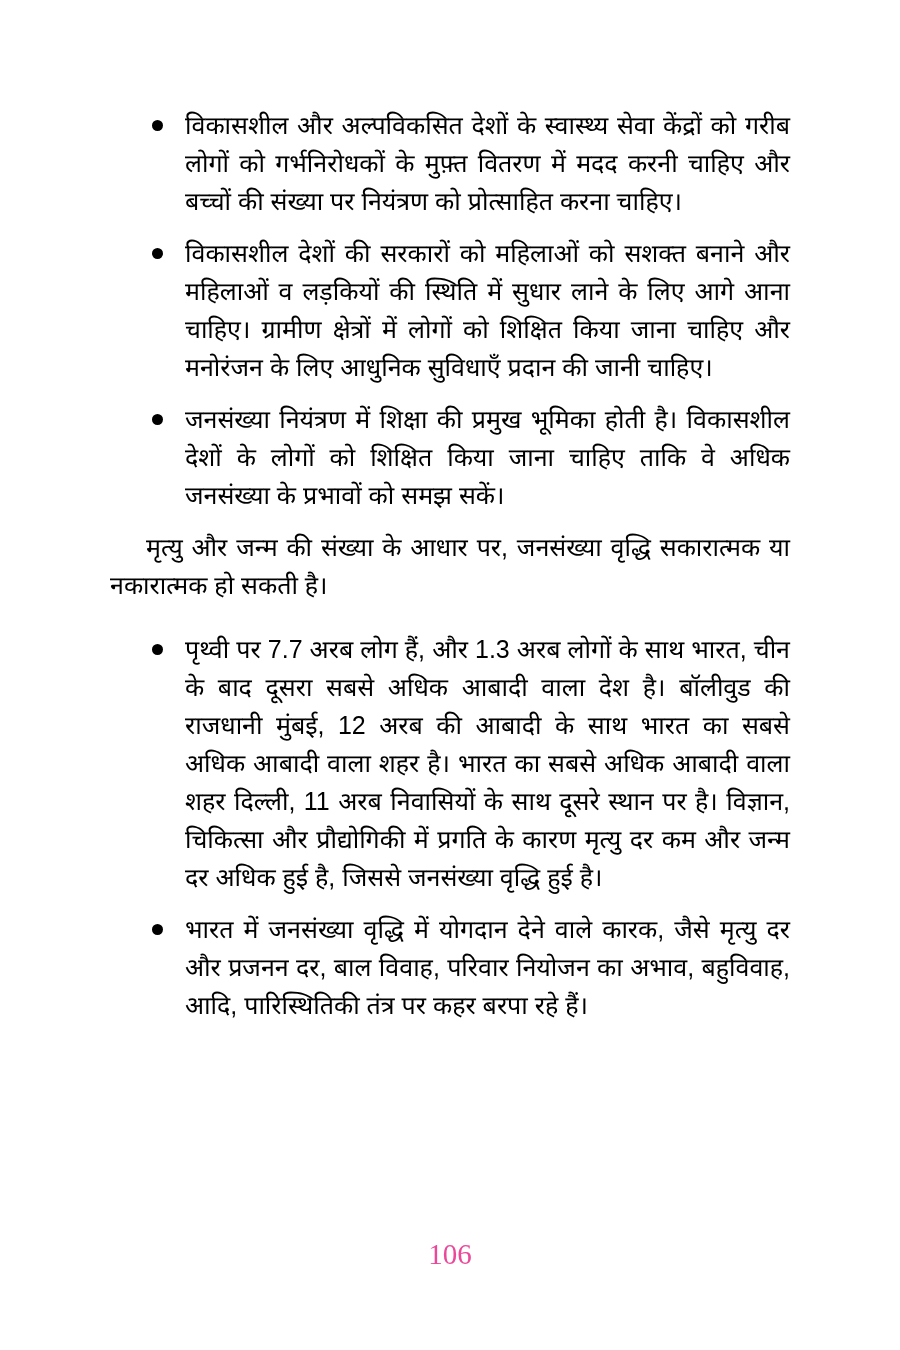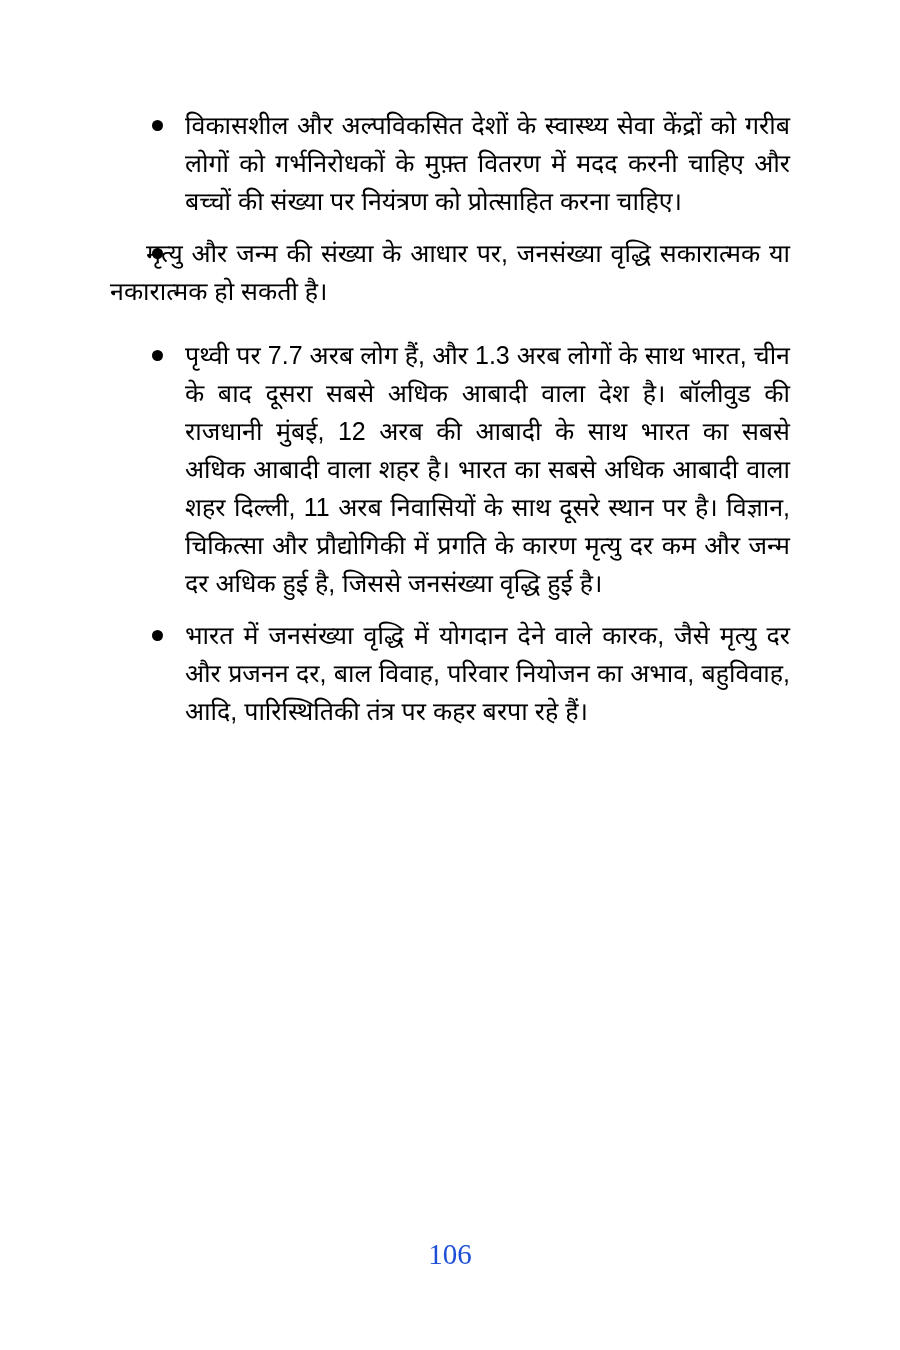--- a/index.html
+++ b/index.html
@@ -48,35 +48,40 @@
     text-indent: 36px;
   }
   .page-number {
     position: absolute;
     top: 1238px;
     left: 0;
     width: 100%;
     text-align: center;
     font-family: "Liberation Serif", serif;
     font-size: 29px;
-    color: #1d4ed8;
+    color: #ec4899;
   }
 </style>
 </head>
 <body>
 
 <div class="page">
 
   <ul class="bullet-list">
     <li class="bullet-item">
       <span class="bullet-marker"></span>
       <span>विकासशील और अल्पविकसित देशों के स्वास्थ्य सेवा केंद्रों को गरीब लोगों को गर्भनिरोधकों के मुफ़्त वितरण में मदद करनी चाहिए और बच्चों की संख्या पर नियंत्रण को प्रोत्साहित करना चाहिए।</span>
     </li>
     <li class="bullet-item">
       <span class="bullet-marker"></span>
+      <span>विकासशील देशों की सरकारों को महिलाओं को सशक्त बनाने और महिलाओं व लड़कियों की स्थिति में सुधार लाने के लिए आगे आना चाहिए। ग्रामीण क्षेत्रों में लोगों को शिक्षित किया जाना चाहिए और मनोरंजन के लिए आधुनिक सुविधाएँ प्रदान की जानी चाहिए।</span>
+    </li>
+    <li class="bullet-item">
+      <span class="bullet-marker"></span>
+      <span>जनसंख्या नियंत्रण में शिक्षा की प्रमुख भूमिका होती है। विकासशील देशों के लोगों को शिक्षित किया जाना चाहिए ताकि वे अधिक जनसंख्या के प्रभावों को समझ सकें।</span>
     </li>
   </ul>
 
   <p class="paragraph">मृत्यु और जन्म की संख्या के आधार पर, जनसंख्या वृद्धि सकारात्मक या नकारात्मक हो सकती है।</p>
 
   <ul class="bullet-list">
     <li class="bullet-item">
       <span class="bullet-marker"></span>
       <span>पृथ्वी पर 7.7 अरब लोग हैं, और 1.3 अरब लोगों के साथ भारत, चीन के बाद दूसरा सबसे अधिक आबादी वाला देश है। बॉलीवुड की राजधानी मुंबई, 12 अरब की आबादी के साथ भारत का सबसे अधिक आबादी वाला शहर है। भारत का सबसे अधिक आबादी वाला शहर दिल्ली, 11 अरब निवासियों के साथ दूसरे स्थान पर है। विज्ञान, चिकित्सा और प्रौद्योगिकी में प्रगति के कारण मृत्यु दर कम और जन्म दर अधिक हुई है, जिससे जनसंख्या वृद्धि हुई है।</span>
     </li>

